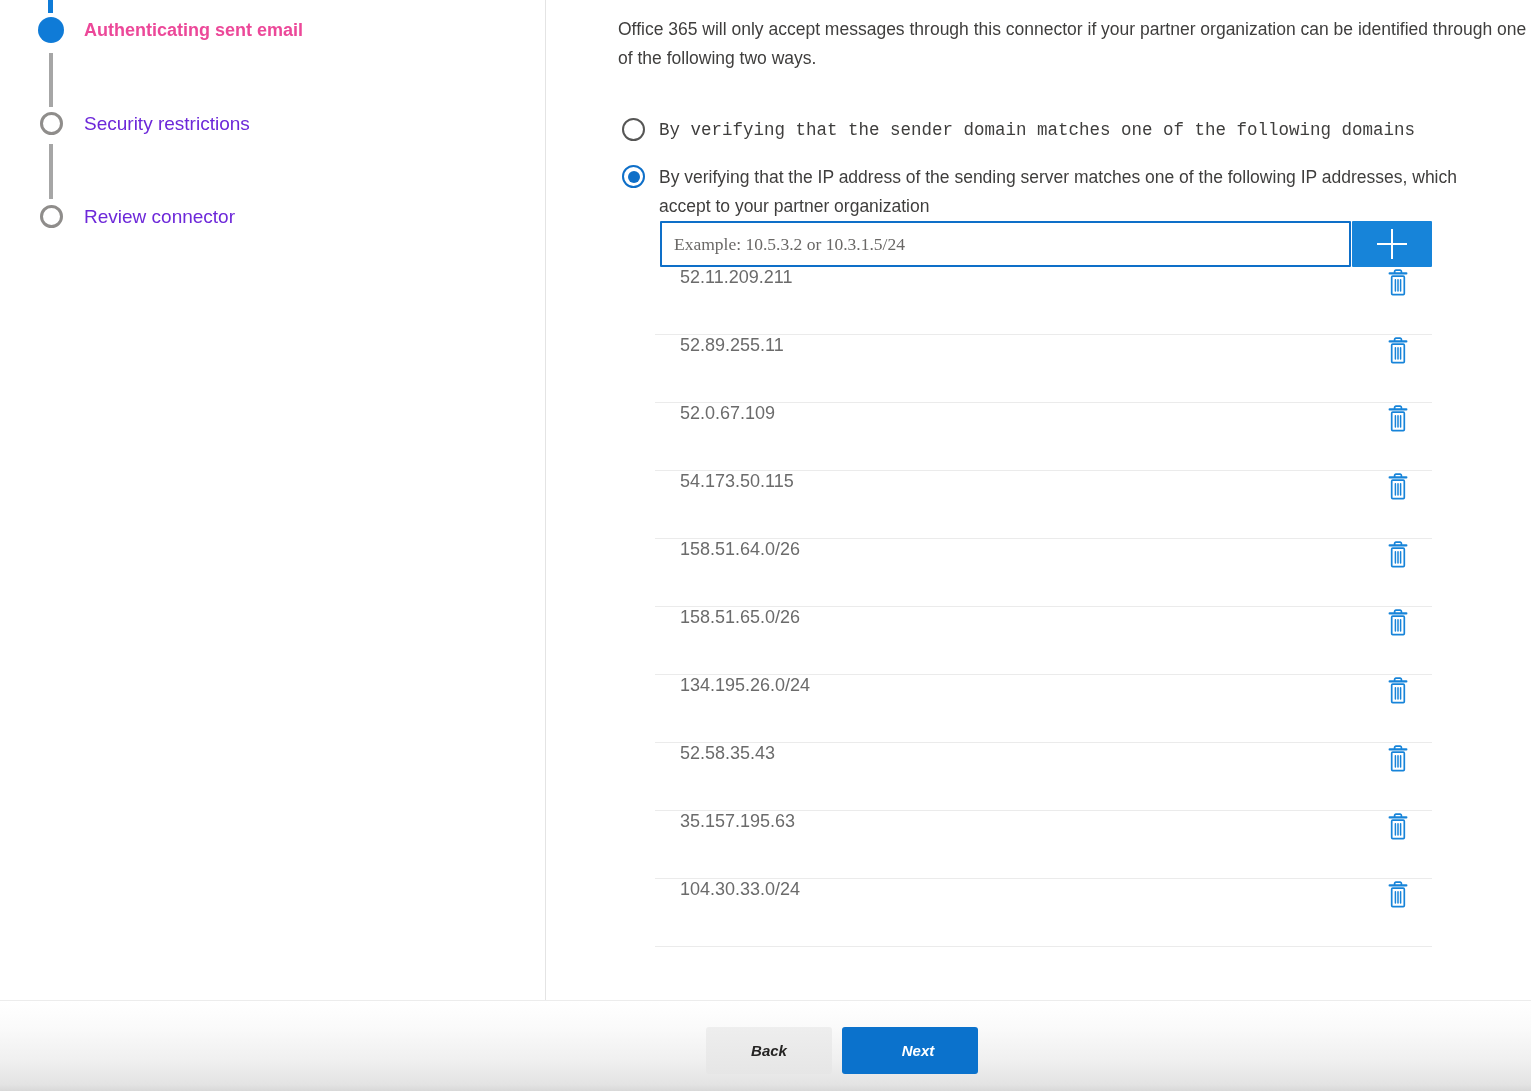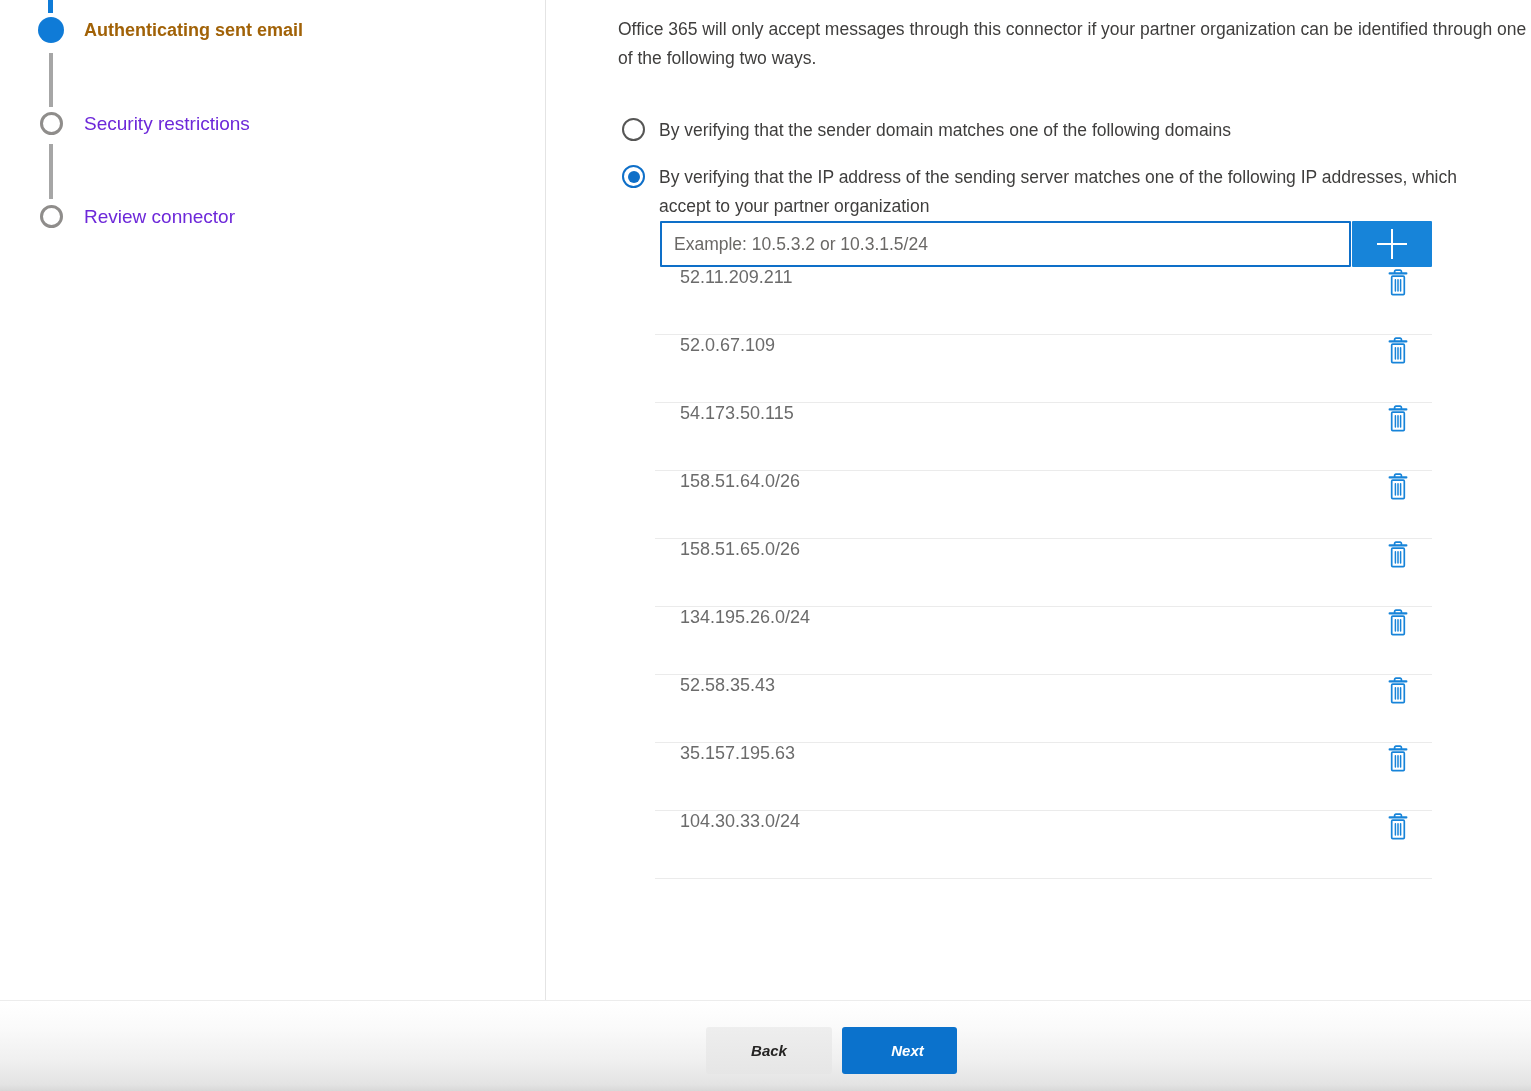--- a/index.html
+++ b/index.html
@@ -31,54 +31,54 @@
   .step-marker { position:absolute; border-radius:50%; }
   .step-marker.m1 { left:38px; top:17px; width:26px; height:26px; }
   .step-marker.m2 { left:40px; top:112px; width:23px; height:23px; }
   .step-marker.m3 { left:40px; top:205px; width:23px; height:23px; }
   .step-marker.upcoming { border:3px solid #8f8d8b; background:#fff; }
   .step-marker.active  { background:#0f7bd7; border:none; }
   .step-label {
     position:absolute; left:84px;
     font-size:19px; line-height:25px; color:#6d28d9; white-space:nowrap;
   }
-  .step-label.l1 { top:18px; font-size:18px; font-weight:700; color:#a16207; }
+  .step-label.l1 { top:18px; font-size:18px; font-weight:700; color:#ec4899; }
   .step-label.l2 { top:111px; }
   .step-label.l3 { top:204px; }
 
   
   .main {
     position:absolute; left:546px; top:0;
     width:985px; height:1000px; overflow:hidden; background:#fff;
   }
   .intro {
     position:absolute; left:72px; top:15px; width:918px;
     font-size:17.5px; line-height:28.5px; color:#3f3e3d;
   }
   .option { position:absolute; display:flex; align-items:flex-start; gap:14px; }
-  .option.o1 { left:76px; top:116px; width:860px; }
+  .option.o1 { left:76px; top:116px; width:860px;font-family:Liberation Mono, monospace; }
   .option.o2 { left:76px; top:163px; width:860px; }
   .radio {
     flex:none; width:23px; height:23px; margin-top:2px;
     border:2px solid #565655; border-radius:50%; background:#fff;
     display:flex; align-items:center; justify-content:center;
     cursor:pointer;
   }
   .radio.selected { border-color:#0e6fc8; }
   .radio.selected::after {
     content:""; width:12px; height:12px; border-radius:50%; background:#0e6fc8;
   }
   .option-label { font-size:17.5px; line-height:28.5px; color:#3f3e3d; }
 
   .ip-input {
     position:absolute; left:114px; top:221px;
     width:691px; height:46px;
     border:2px solid #0e6fc8; border-radius:1px;
     padding:0 12px; font-size:17.5px;
-    font-family:Liberation Sans, sans-serif;
+    font-family:Liberation Serif, serif;
     color:#3b3a39; outline:none;
   }
   .ip-input::placeholder { color:#6a6866; opacity:1; }
   .add-btn {
     position:absolute; left:806px; top:221px;
     width:80px; height:46px; border:none; border-radius:1px;
     background:#1784d9; cursor:pointer;
   }
   .plus-icon { position:absolute; left:50%; top:50%; width:0; height:0; }
   .plus-icon::before, .plus-icon::after {
@@ -103,21 +103,21 @@
     position:absolute; left:0; top:1000px; width:1531px; height:91px;
     border-top:1px solid #ececec;
     background:linear-gradient(180deg,#ffffff 0%,#fafafa 30%,#efefef 68%,#e3e3e3 93%,#d8d8d8 100%);
   }
   .btn {
     position:absolute; top:26px; height:47px;
     border:none; border-radius:3px; font-size:15px; font-weight:600;
     font-family:"Liberation Sans","DejaVu Sans",sans-serif; cursor:pointer;font-style:italic;
   }
   .btn-back { left:706px; width:126px; background:linear-gradient(#eeeeee,#e6e6e6); color:#252423; }
-  .btn-next { left:842px; width:115px; background:#0b72cc; color:#ffffff;padding-left:16px; }
+  .btn-next { left:842px; width:136px; background:#0b72cc; color:#ffffff;padding-left:16px; }
 </style>
 </head>
 <body>
 
 <div class="steps-panel">
   <div class="step-line-top"></div>
 
   <div class="step-marker m1 active"></div>
   <div class="step-label l1">Authenticating sent email</div>
 
@@ -158,20 +158,31 @@
       <button class="del-btn">
         <svg width="22" height="27" viewBox="0 0 22 27" fill="none" stroke="#1784d9" stroke-width="1.7" stroke-linecap="round">
           <path d="M7.6 4 V2.4 a1.3 1.3 0 0 1 1.3 -1.3 h4.2 a1.3 1.3 0 0 1 1.3 1.3 V4"></path>
           <path d="M2.6 4.4 h16.8" stroke-width="2.1"></path>
           <rect x="4.7" y="7.2" width="12.6" height="18.4" rx="1"></rect>
           <path d="M8.4 10.7 v11.4 M11 10.7 v11.4 M13.6 10.7 v11.4" stroke-width="1.5"></path>
         </svg>
       </button>
     </div>
 
+    <div class="ip-row">
+      <span class="ip-value">52.89.255.11</span>
+      <button class="del-btn">
+        <svg width="22" height="27" viewBox="0 0 22 27" fill="none" stroke="#1784d9" stroke-width="1.7" stroke-linecap="round">
+          <path d="M7.6 4 V2.4 a1.3 1.3 0 0 1 1.3 -1.3 h4.2 a1.3 1.3 0 0 1 1.3 1.3 V4"></path>
+          <path d="M2.6 4.4 h16.8" stroke-width="2.1"></path>
+          <rect x="4.7" y="7.2" width="12.6" height="18.4" rx="1"></rect>
+          <path d="M8.4 10.7 v11.4 M11 10.7 v11.4 M13.6 10.7 v11.4" stroke-width="1.5"></path>
+        </svg>
+      </button>
+    </div>
 
     <div class="ip-row">
       <span class="ip-value">52.0.67.109</span>
       <button class="del-btn">
         <svg width="22" height="27" viewBox="0 0 22 27" fill="none" stroke="#1784d9" stroke-width="1.7" stroke-linecap="round">
           <path d="M7.6 4 V2.4 a1.3 1.3 0 0 1 1.3 -1.3 h4.2 a1.3 1.3 0 0 1 1.3 1.3 V4"></path>
           <path d="M2.6 4.4 h16.8" stroke-width="2.1"></path>
           <rect x="4.7" y="7.2" width="12.6" height="18.4" rx="1"></rect>
           <path d="M8.4 10.7 v11.4 M11 10.7 v11.4 M13.6 10.7 v11.4" stroke-width="1.5"></path>
         </svg>

